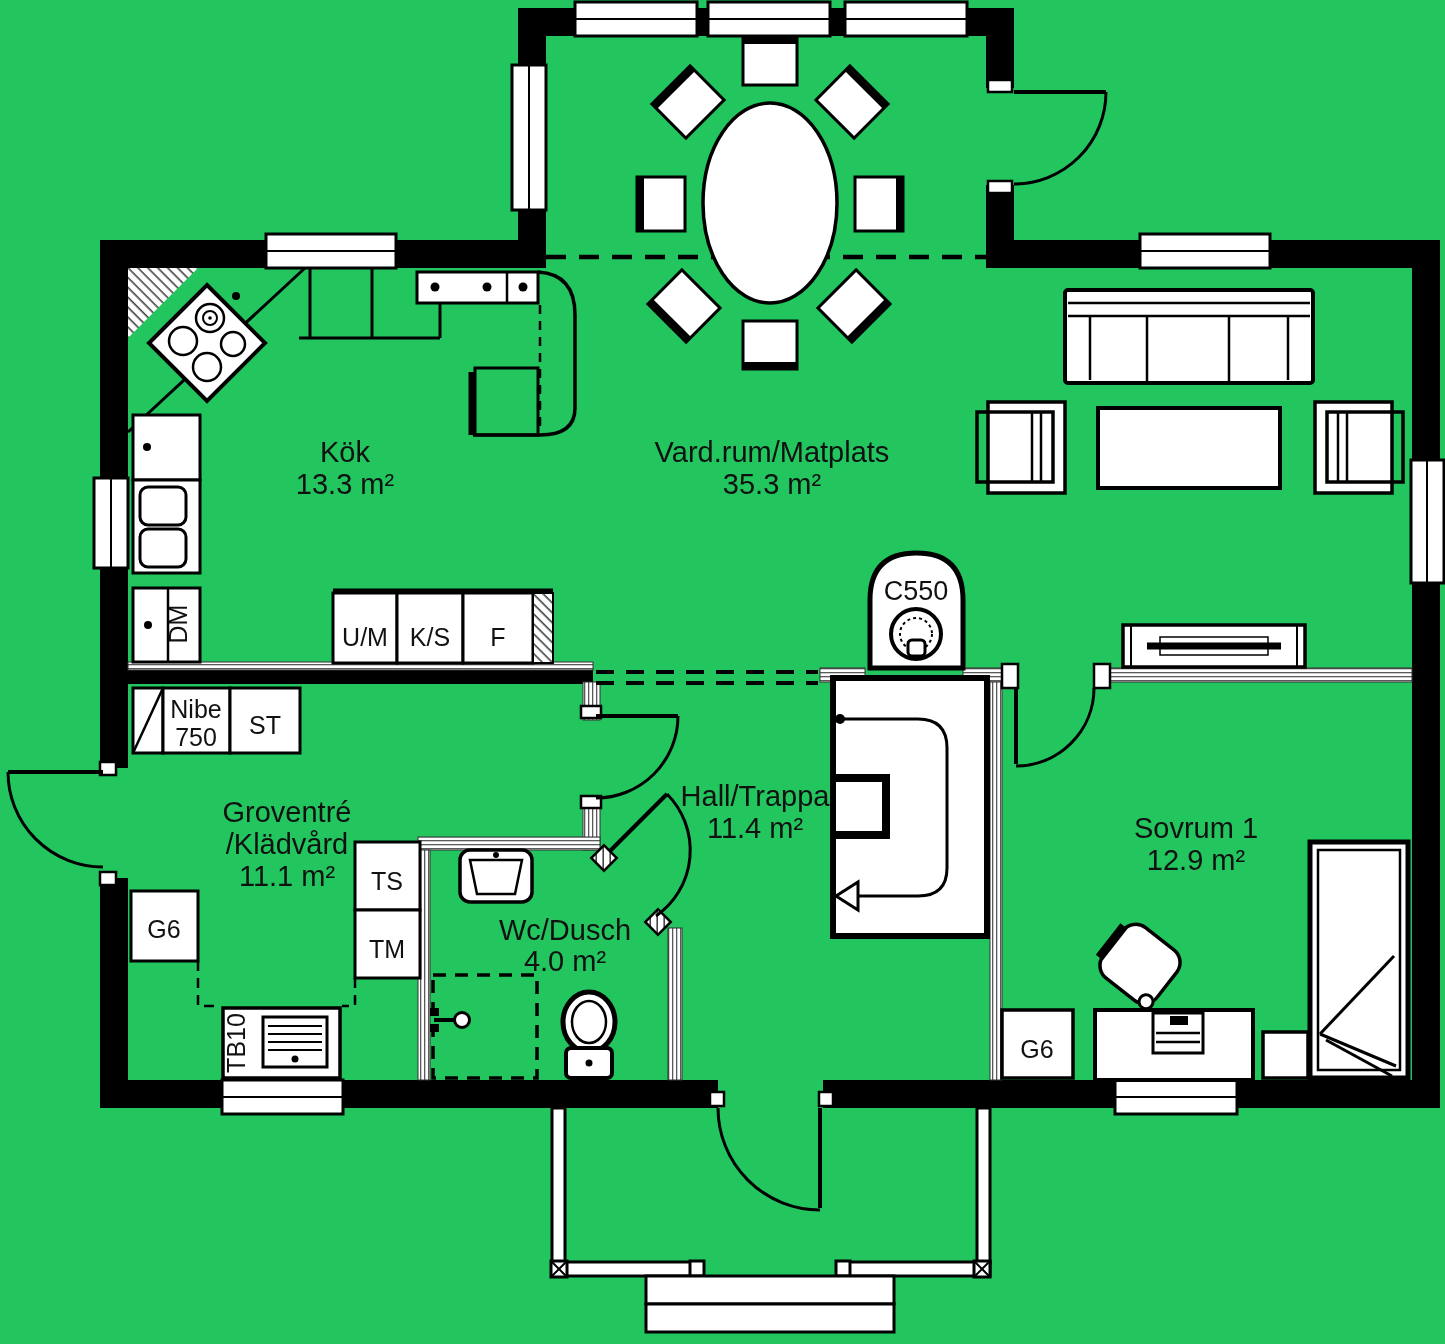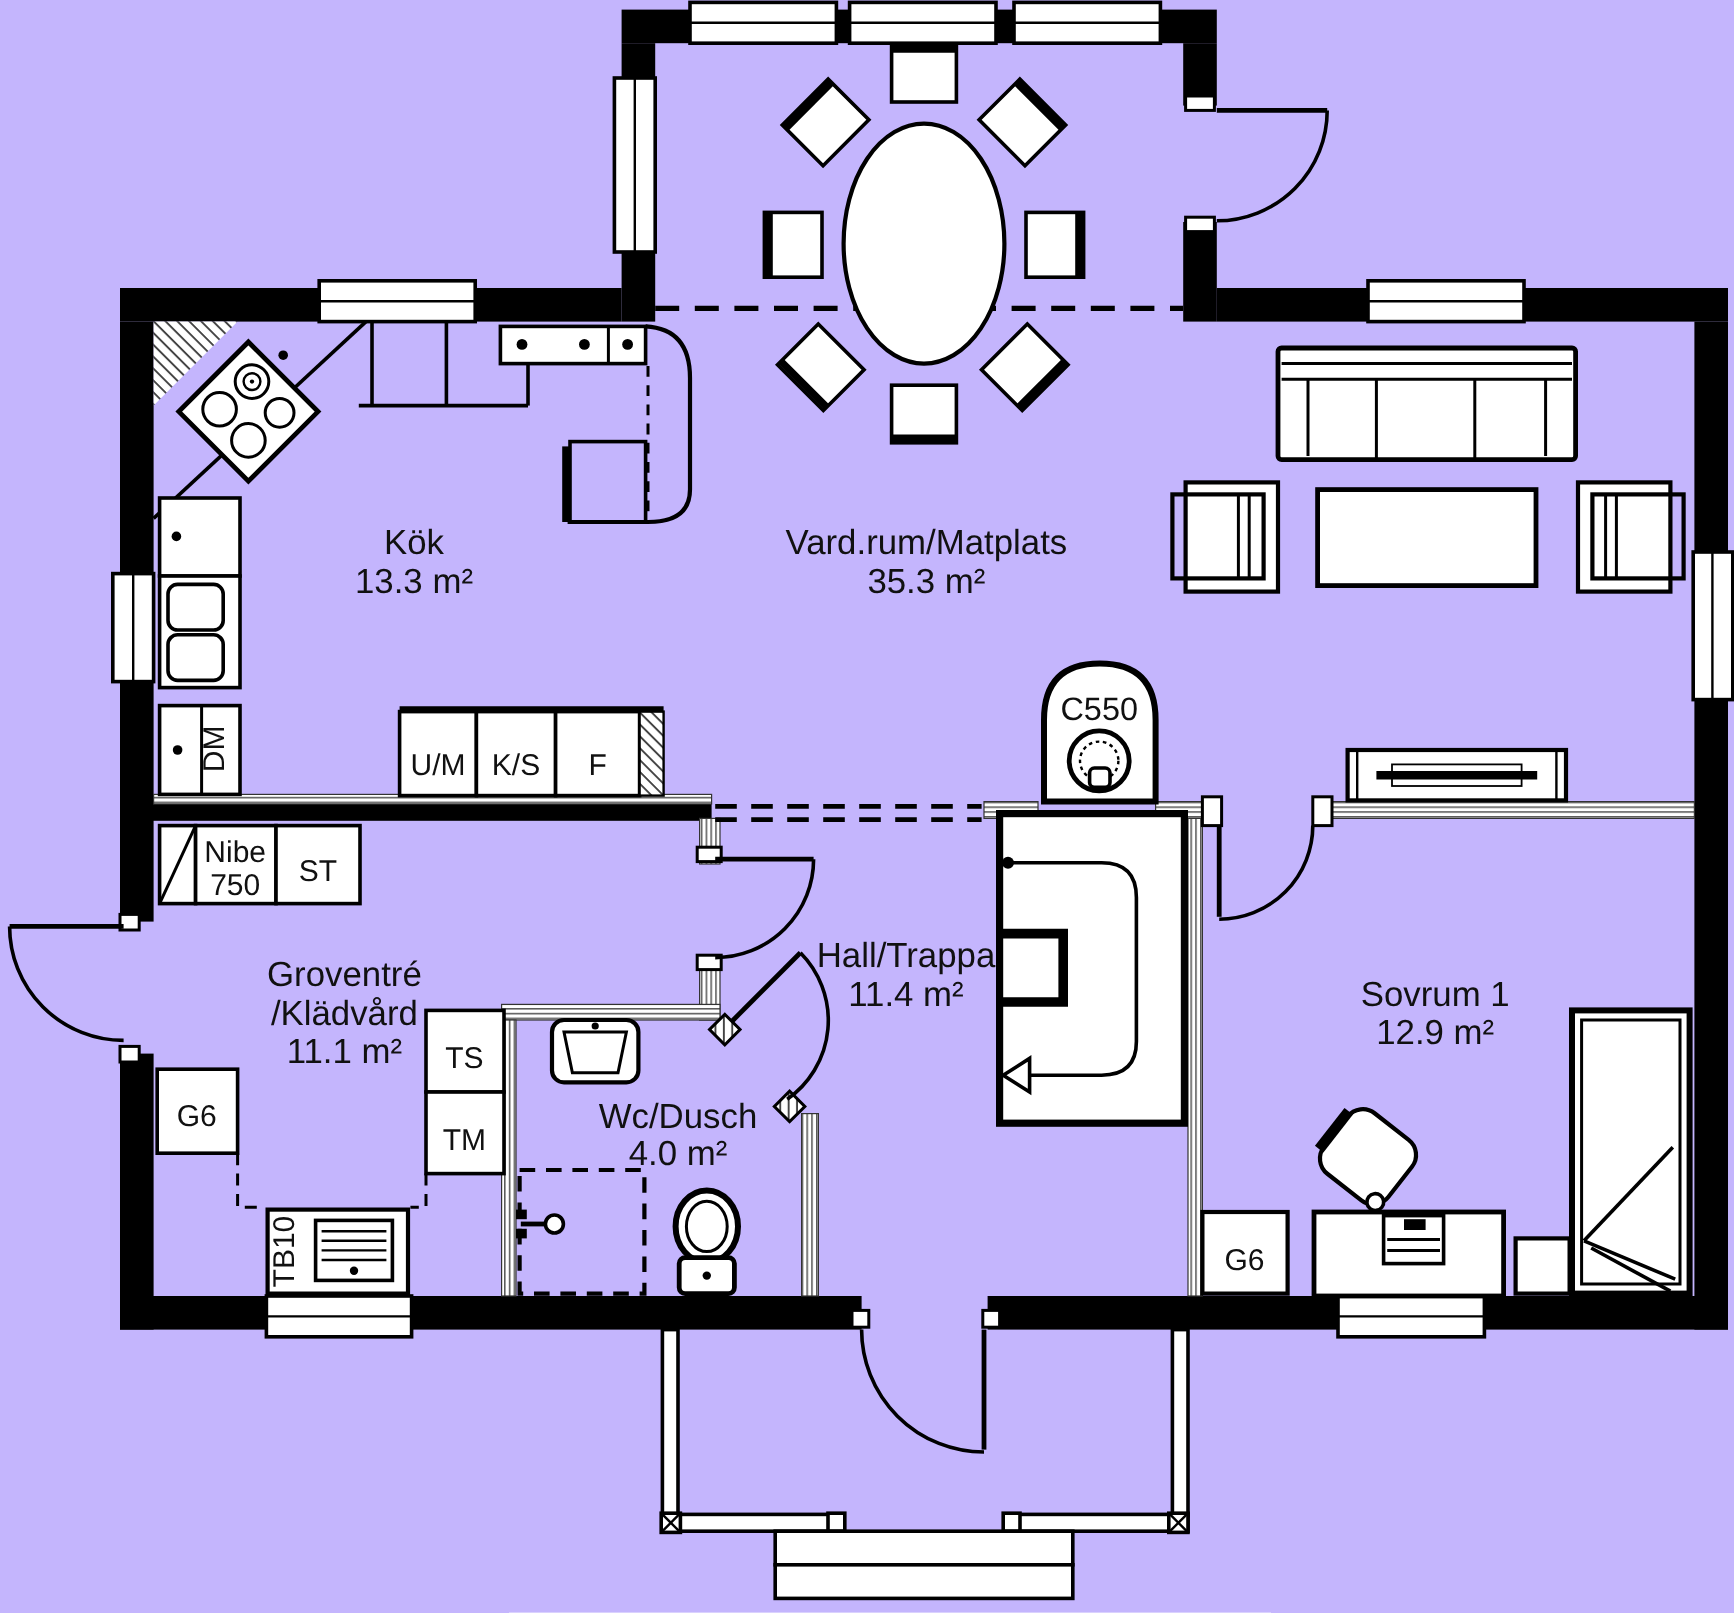--- a/index.html
+++ b/index.html
@@ -1,16 +1,16 @@
 <!DOCTYPE html>
 <html><head>
 <meta charset="utf-8">
 <style>
   html,body{margin:0;padding:0;background:#ffffff;}
-  .plan-wrap{position:relative;width:1445px;height:1344px;background:#c4b5fd;overflow:hidden;}
+  .plan-wrap{position:relative;width:1445px;height:1344px;background:#22c55e;overflow:hidden;}
   svg{display:block;}
   text{font-family:"Liberation Sans", sans-serif;fill:#111;}
   .room-label{font-size:29px;}
   .fix-label{font-size:25px;}
   .chim-label{font-size:27px;}
 </style>
 </head>
 <body>
 
 <div class="plan-wrap">

